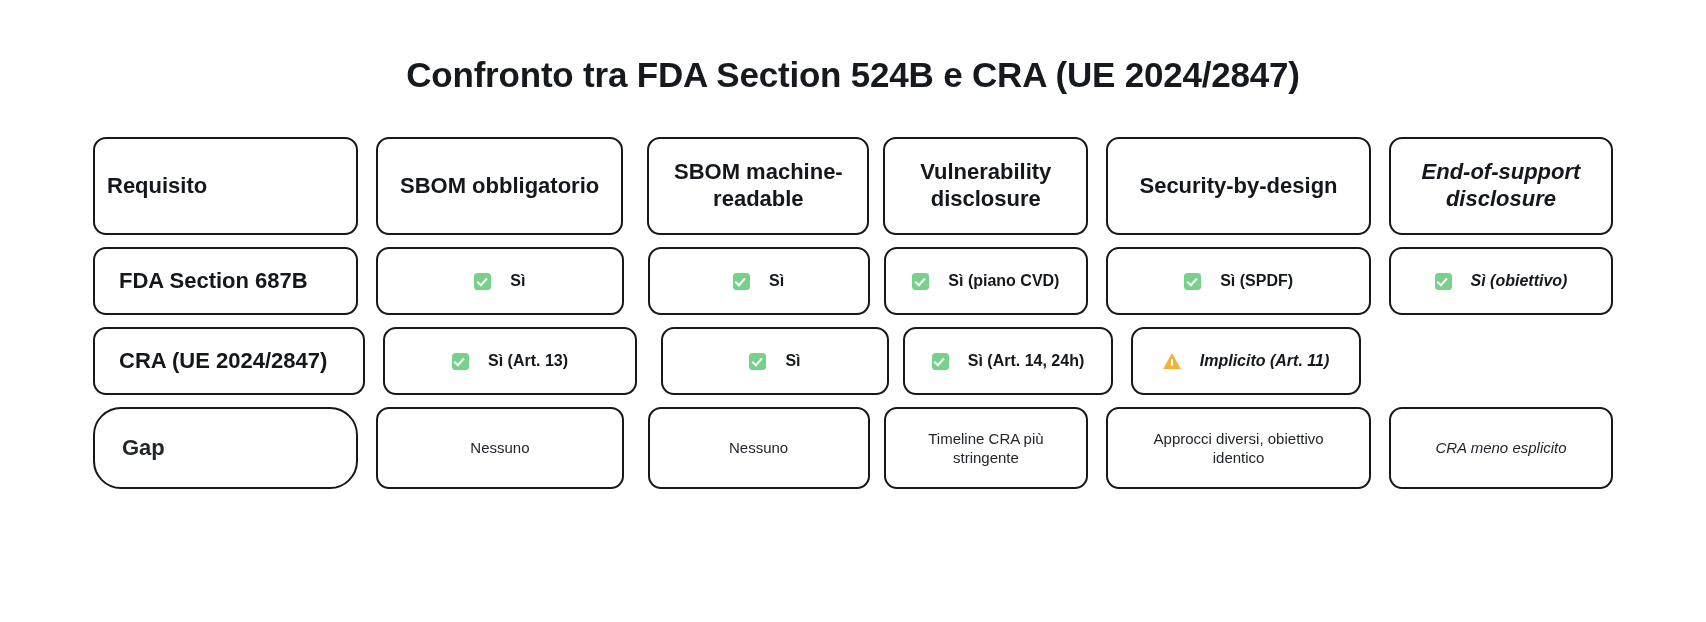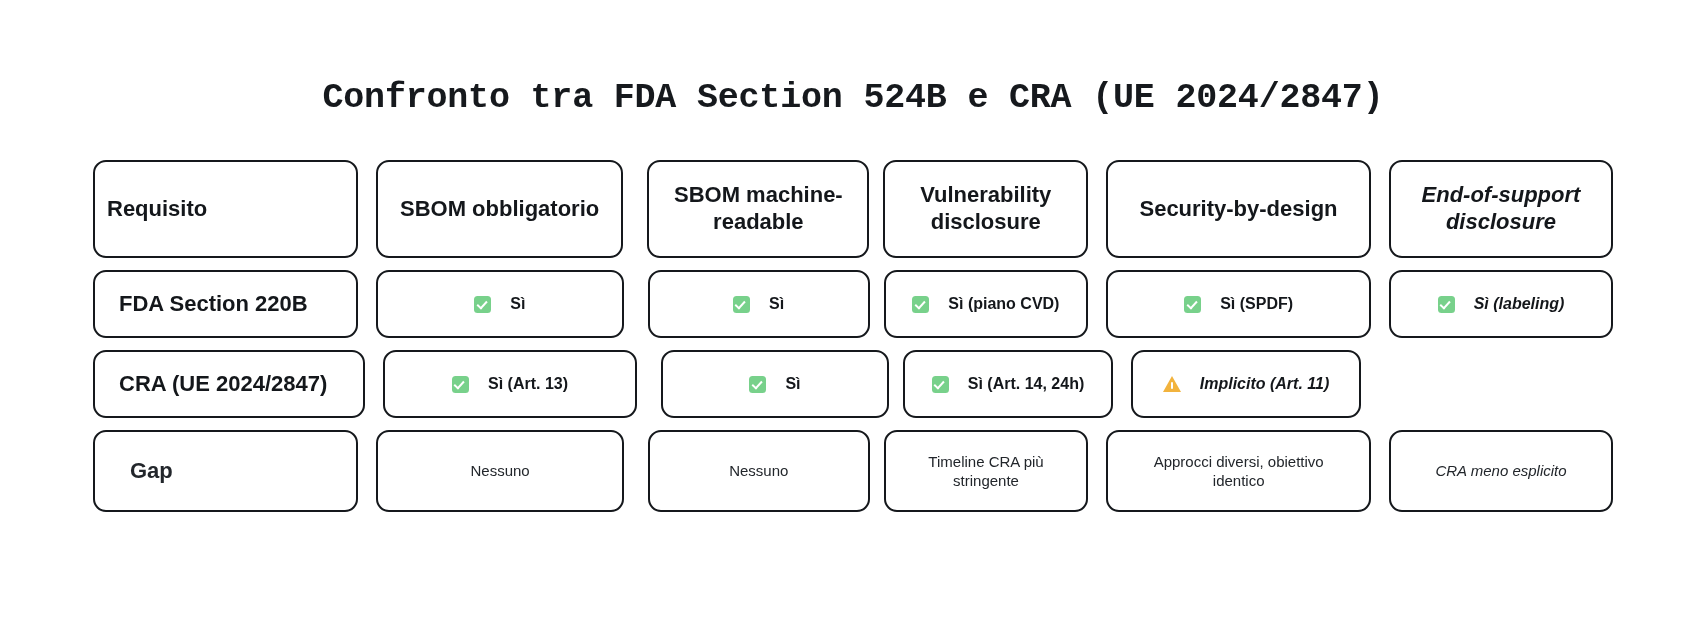--- a/index.html
+++ b/index.html
@@ -19,23 +19,22 @@
     height: 622px;
     position: relative;
     box-sizing: border-box;
   }
   .title {
     text-align: center;
     font-size: 35px;
     font-weight: bold;
     color: #16191d;
     letter-spacing: -0.2px;
-    padding-top: 77px;
+    padding-top: 54px;
     line-height: 1.2;
-    font-family: Liberation Mono, monospace;
   }
   .table {
     margin: 0 auto;
     padding-top: 41px;
     width: 1520px;
     box-sizing: border-box;
   }
   .row {
     display: flex;
     align-items: stretch;
@@ -96,23 +95,24 @@
   }
   .row-gap .cell {
     font-size: 15px;
     font-weight: normal;
     color: #22262b;
     line-height: 1.3;
   }
   .row-gap .c0 {
     justify-content: flex-start;
     text-align: left;
-    padding-left: 35px;
+    padding-left: 27px;
     font-size: 22px;
     font-weight: bold;
+    border-radius: 28px;
   }
 
   .cellcontent {
     display: inline-flex;
     align-items: center;
     justify-content: center;
     gap: 19px;
     line-height: 1.25;
   }
   .icon-check {
@@ -188,21 +188,21 @@
       <div class="cell c4">
         <span class="txt">Security-by-design</span>
       </div>
       <div class="cell c5">
         <span class="txt">End-of-support disclosure</span>
       </div>
     </div>
 
     <div class="row row-body">
       <div class="cell c0">
-        <span class="txt">FDA Section 220B</span>
+        <span class="txt">FDA Section 687B</span>
       </div>
       <div class="cell c1">
         <span class="cellcontent">
           <span class="icon-check"></span>
           <span class="txt">Sì</span>
         </span>
       </div>
       <div class="cell c2">
         <span class="cellcontent">
           <span class="icon-check"></span>
@@ -217,21 +217,21 @@
       </div>
       <div class="cell c4">
         <span class="cellcontent">
           <span class="icon-check"></span>
           <span class="txt">Sì (SPDF)</span>
         </span>
       </div>
       <div class="cell c5">
         <span class="cellcontent">
           <span class="icon-check"></span>
-          <span class="txt">Sì (labeling)</span>
+          <span class="txt">Sì (obiettivo)</span>
         </span>
       </div>
     </div>
 
     <div class="row row-body">
       <div class="cell c0">
         <span class="txt">CRA (UE 2024/2847)</span>
       </div>
       <div class="cell c1">
         <span class="cellcontent">

